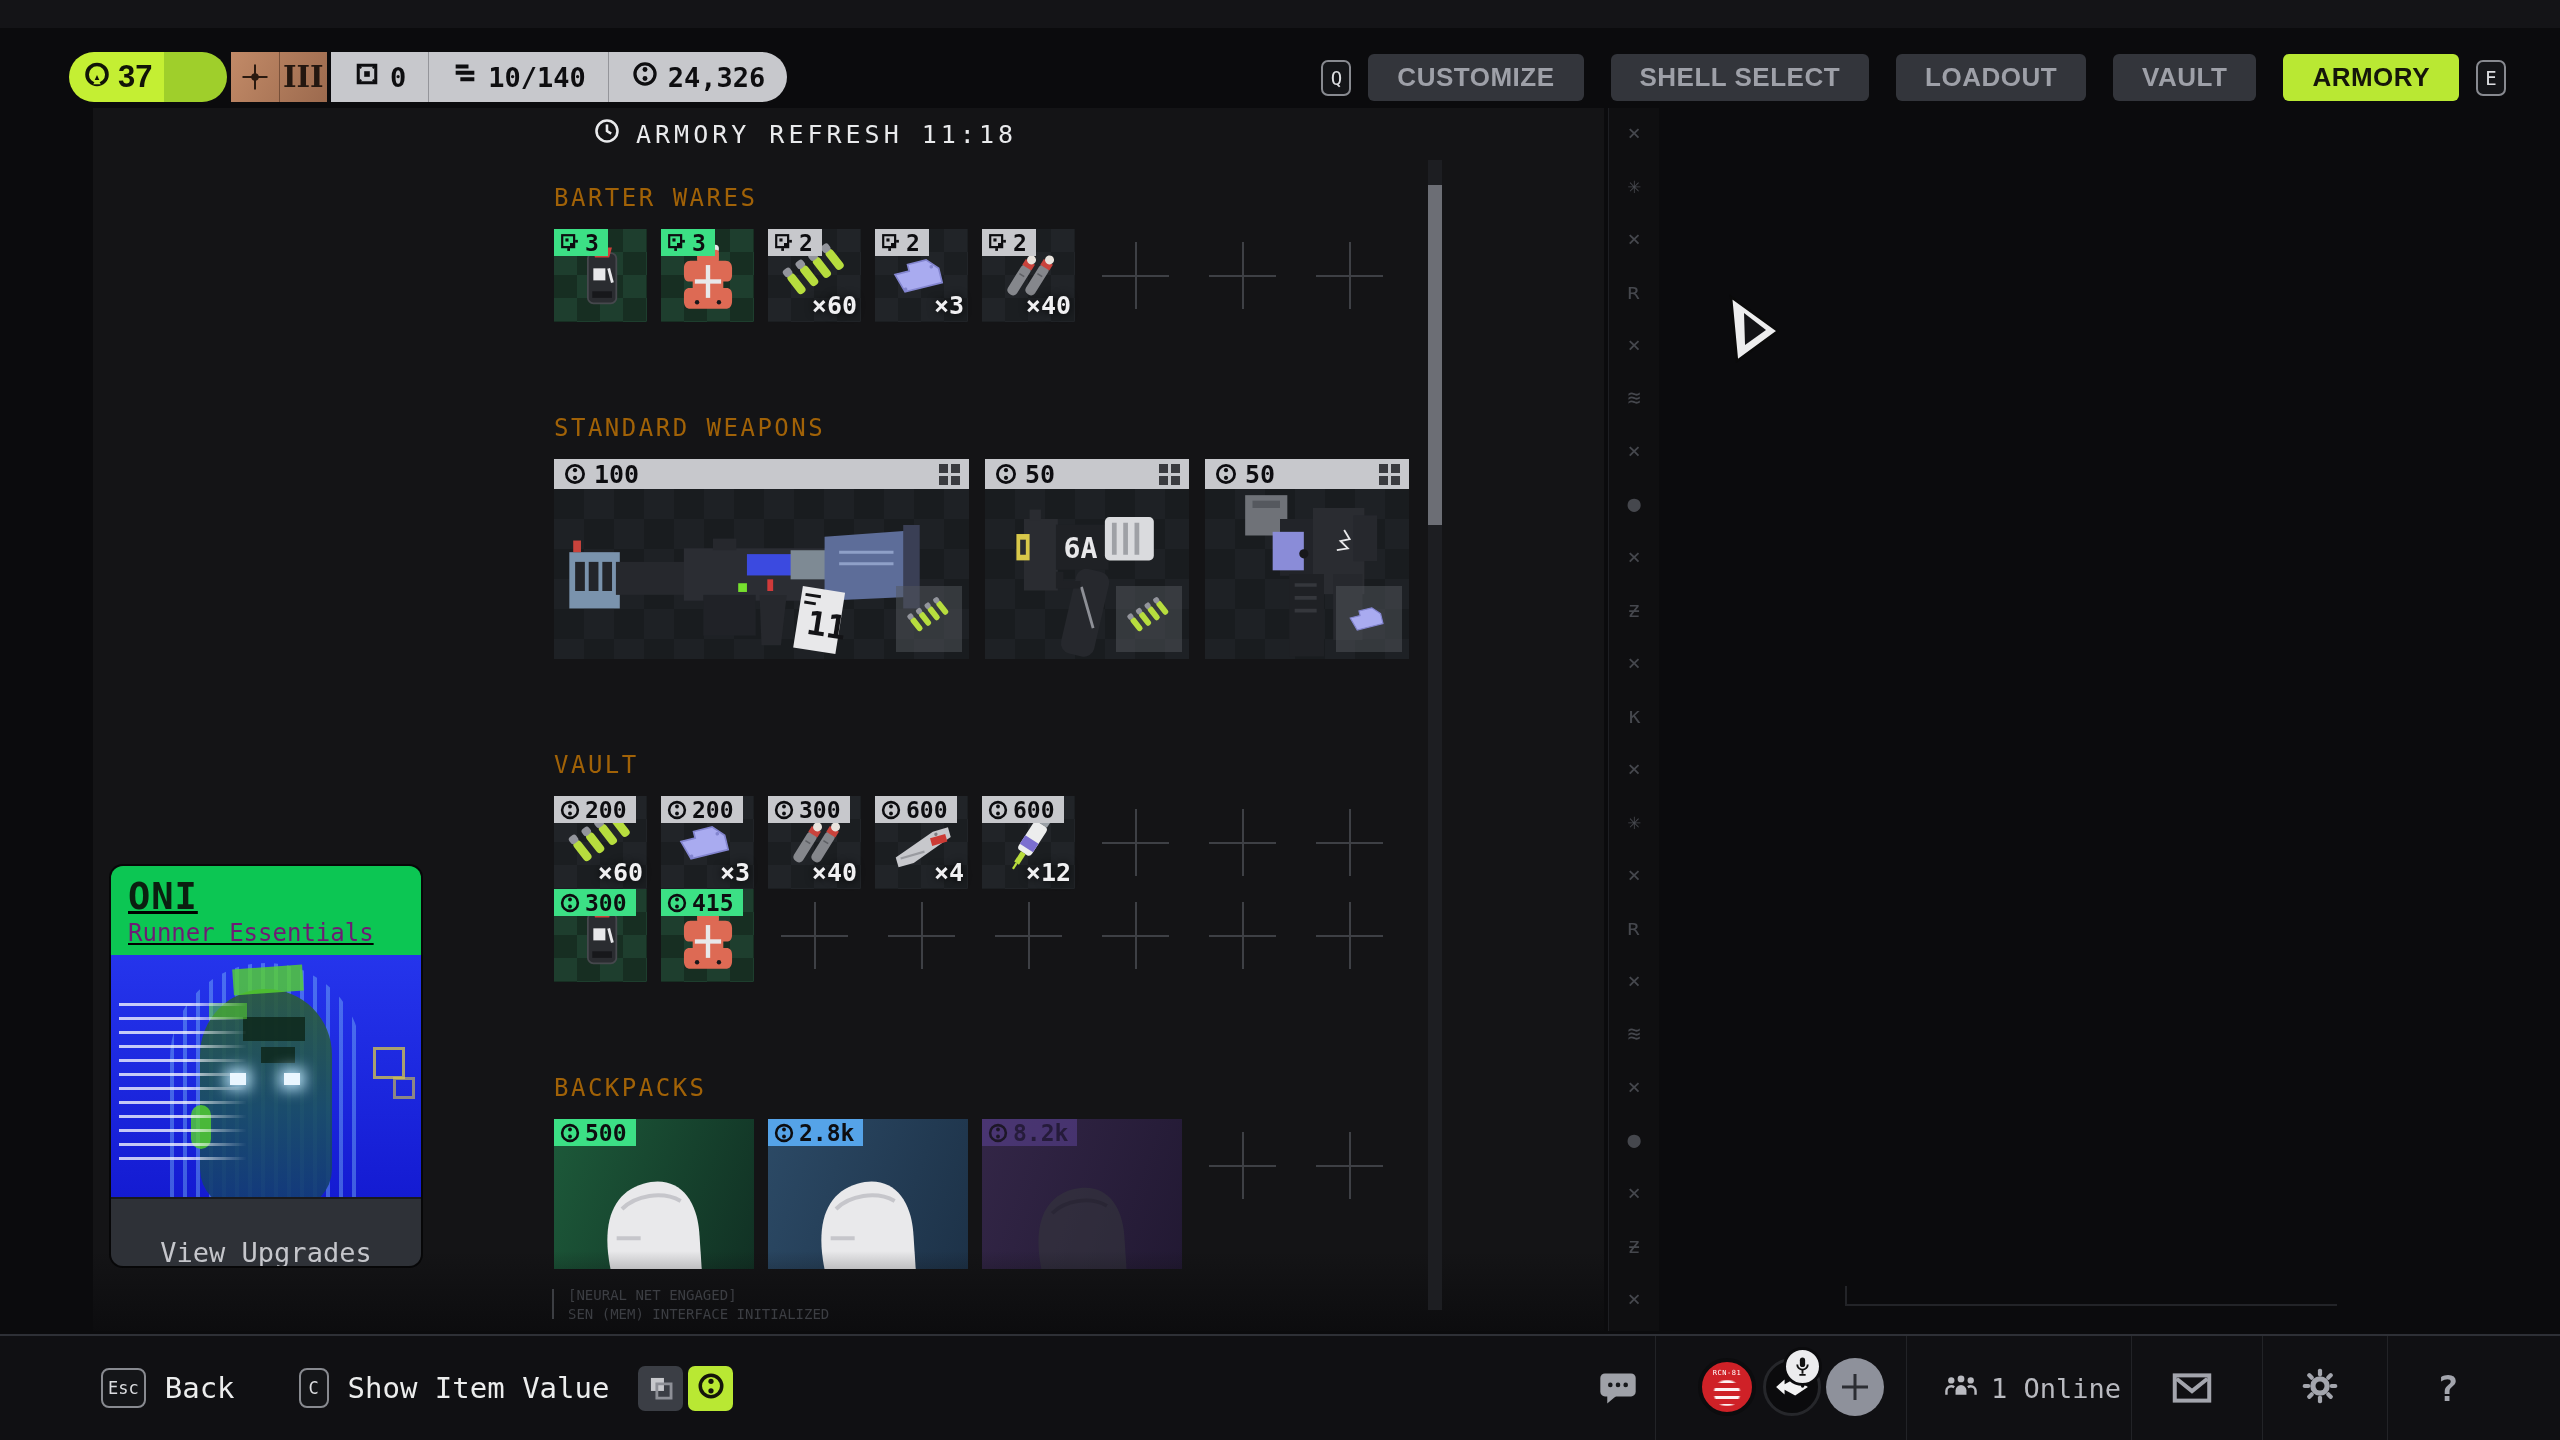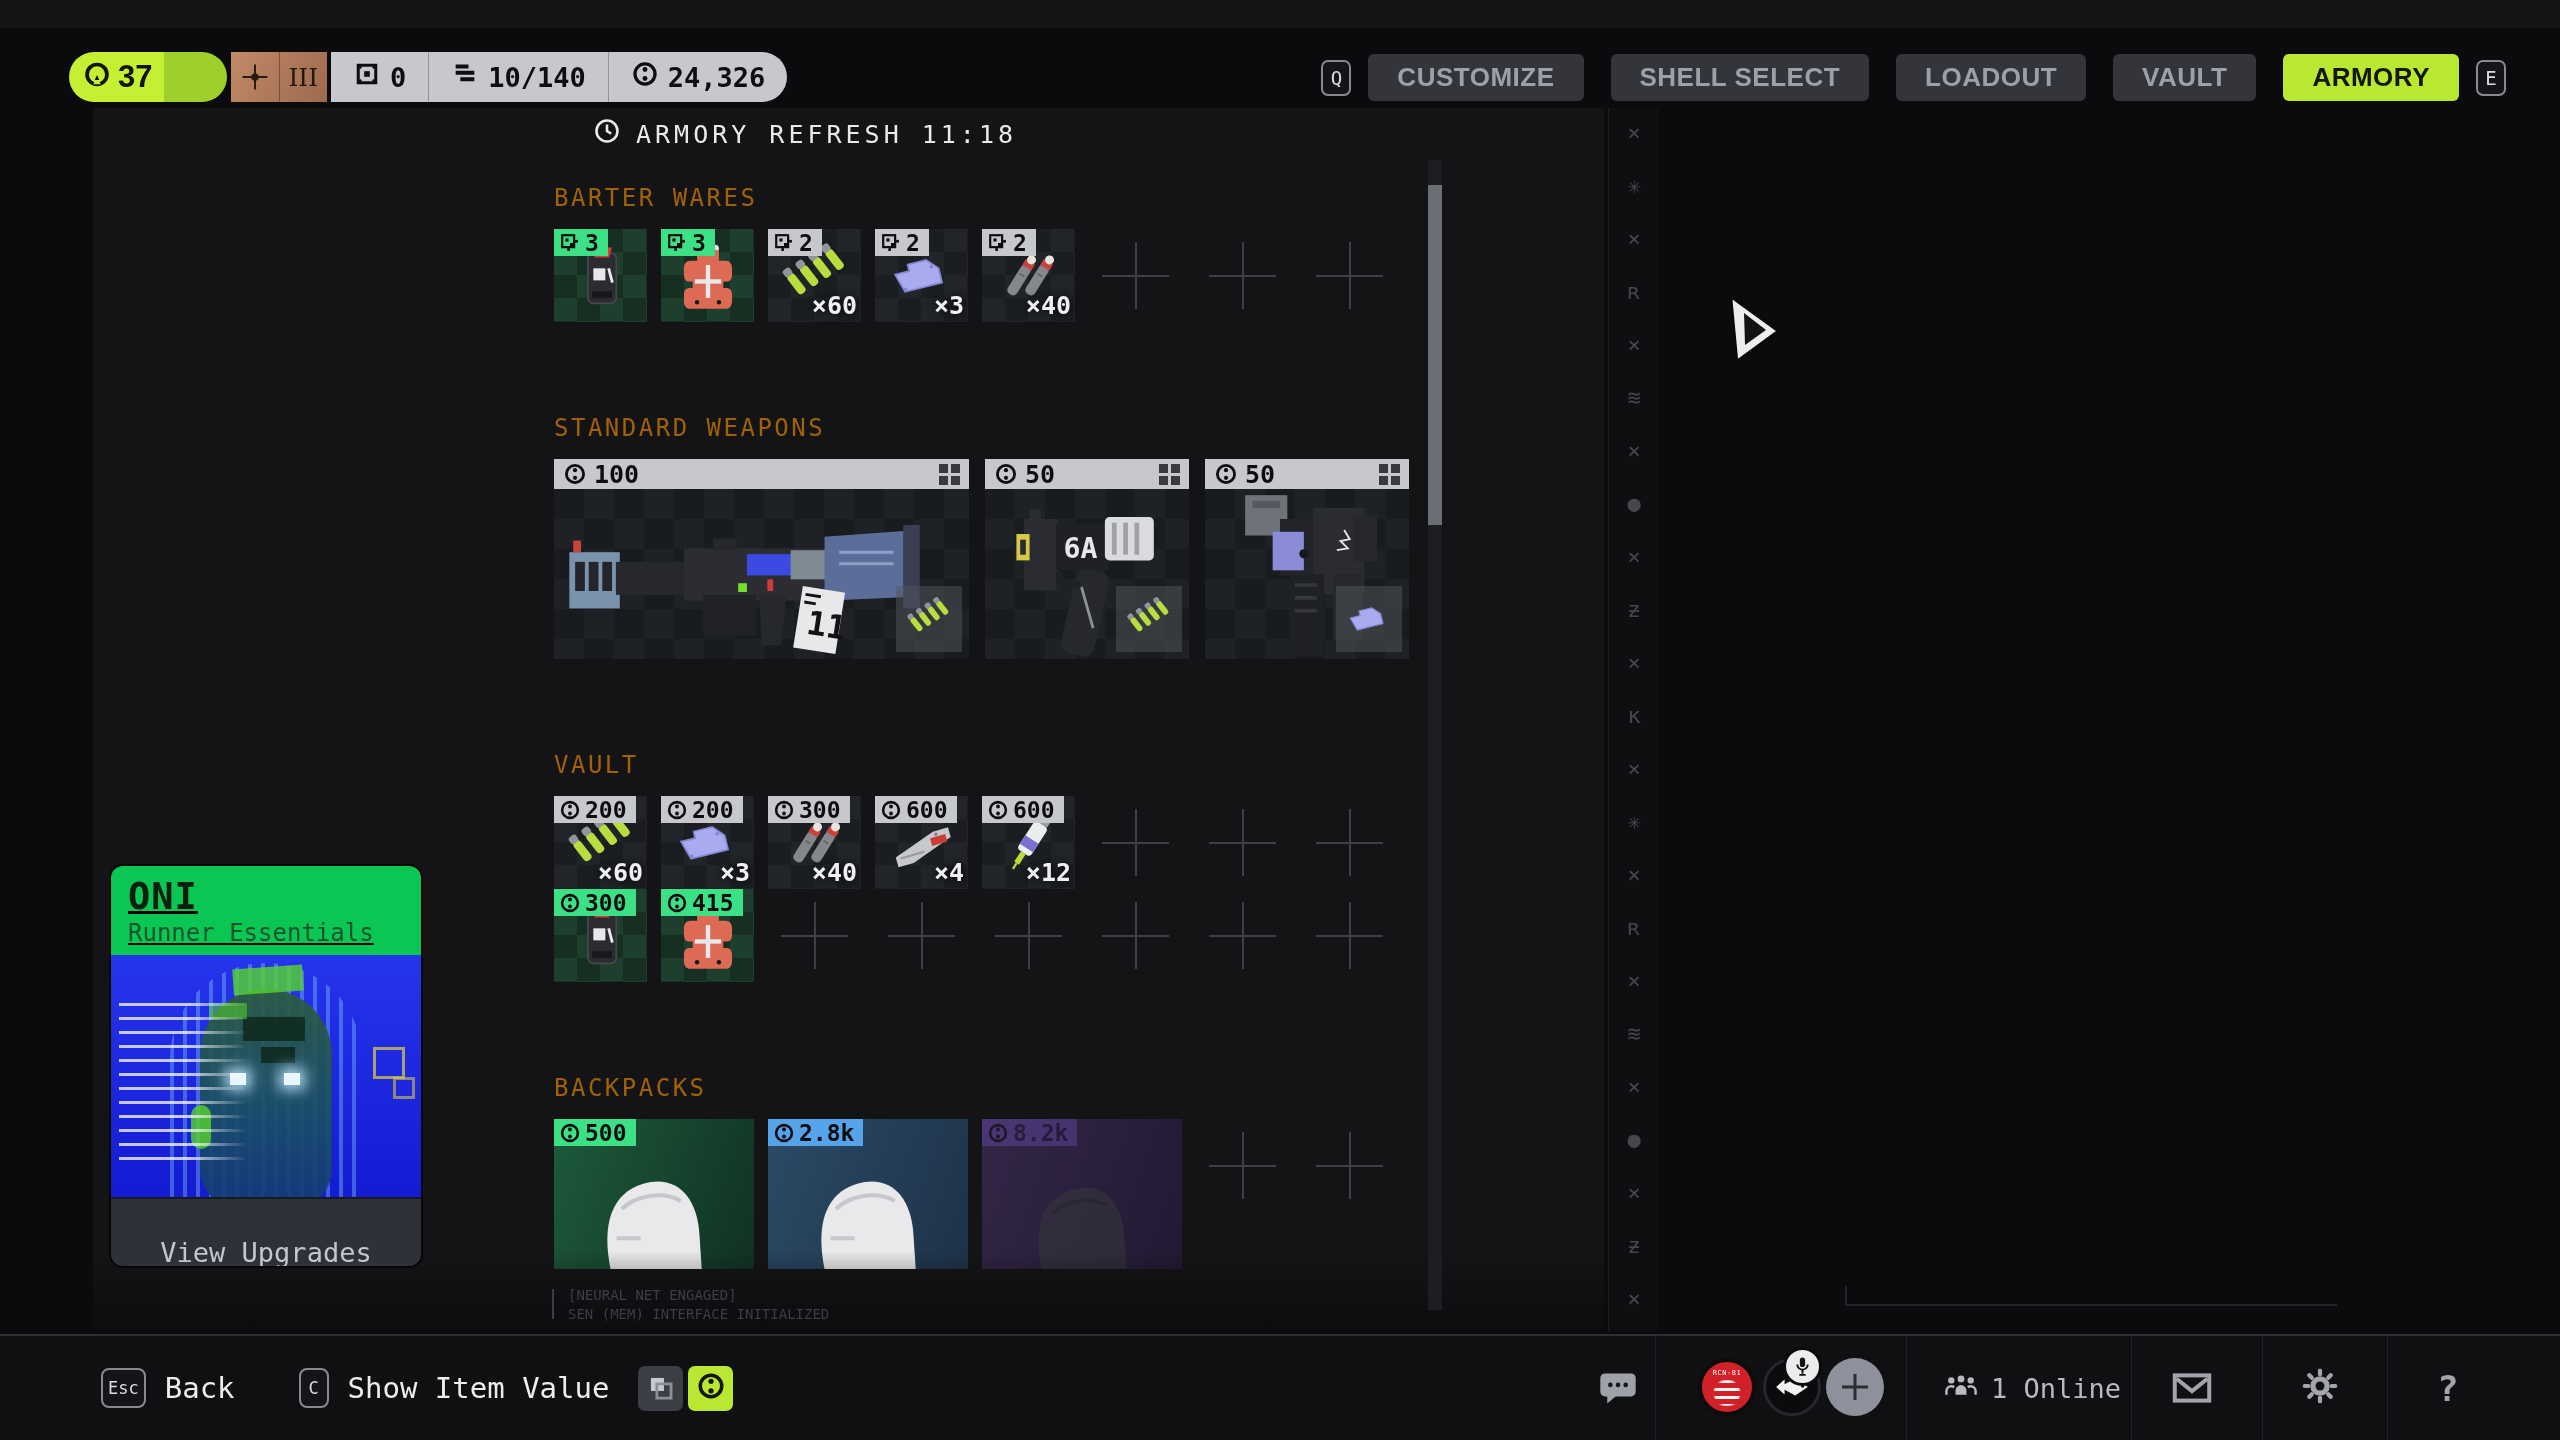--- a/index.html
+++ b/index.html
@@ -9,21 +9,21 @@
 
   
   .pill{position:absolute;left:69px;top:52px;width:158px;height:50px;border-radius:26px;
         background:linear-gradient(90deg,#c4ef33 0 60%,#9fcf2b 60%);
         display:flex;align-items:center;gap:6px;padding-left:13px;box-sizing:border-box;}
   .pill .num{font-size:31px;font-weight:bold;color:#121408;font-family:"Liberation Sans",sans-serif;}
   .copper{position:absolute;left:231px;top:52px;width:96px;height:50px;display:flex;
           background:linear-gradient(120deg,#c28a67,#9c6a4e);}
   .copper .cell{flex:1;display:flex;align-items:center;justify-content:center;}
   .copper .cell:first-child{border-right:1px solid rgba(40,20,10,.4);}
-  .copper .rank{font-family:"DejaVu Serif",serif;font-weight:normal;font-size:25px;color:#241710;}
+  .copper .rank{font-family:"DejaVu Serif",serif;font-weight:bold;font-size:29px;color:#241710;}
   .resources{position:absolute;left:331px;top:52px;height:50px;display:flex;background:#c7c8cc;
              border-radius:0 25px 25px 0;}
   .res-cell{display:flex;align-items:center;gap:9px;padding:0 22px;color:#0e0e10;
             font-size:27px;font-weight:bold;}
   .res-cell + .res-cell{border-left:1px solid #94959a;}
 
   
   .nav{position:absolute;top:54px;right:54px;display:flex;align-items:center;gap:17px;}
   .keycap{min-width:30px;height:36px;border:2px solid #888a90;border-radius:7px;background:#141518;
           color:#dcdde0;font-size:19px;display:flex;align-items:center;justify-content:center;
@@ -86,21 +86,21 @@
   
   .strip{position:absolute;left:1608px;top:108px;width:50px;height:1223px;background:#0f0f11;
          border-left:1px solid #1e1f23;}
   .glyph{position:absolute;left:50%;transform:translateX(-50%);color:#45474d;font-size:22px;line-height:22px;}
 
   
   .oni-card{position:absolute;left:111px;top:866px;width:310px;height:400px;border-radius:12px;
             overflow:hidden;background:#111;box-shadow:0 0 0 2px #070708;cursor:pointer;}
   .oni-head{height:89px;background:#0cc653;padding:9px 17px;box-sizing:border-box;text-decoration:underline;}
   .oni-brand{font-size:37px;font-weight:bold;letter-spacing:1px;color:#0b1f10;}
-  .oni-sub{font-size:24px;margin-top:1px;color:#14532d;}
+  .oni-sub{font-size:24px;margin-top:1px;color:#701a75;}
   .oni-img{position:relative;height:242px;background:linear-gradient(180deg,#2535ec,#141bd2);overflow:hidden;}
   .hair{position:absolute;left:50%;top:8px;transform:translateX(-50%);width:192px;height:250px;
         border-radius:96px 96px 18px 18px;
         background:repeating-linear-gradient(90deg,rgba(150,230,255,.33) 0 4px,rgba(20,40,200,0) 4px 13px);}
   .face{position:absolute;left:50%;top:34px;transform:translateX(-50%);width:132px;height:220px;
         border-radius:66px 66px 40px 40px;opacity:.92;
         background:linear-gradient(180deg,#2c5d3a 0%,#1a4f63 55%,#123a77 100%);}
   .eye{position:absolute;width:16px;height:12px;background:#eaf6ff;top:118px;
        box-shadow:0 0 14px 5px rgba(190,230,255,.9);}
   .eye.l{left:119px;}.eye.r{left:173px;}

